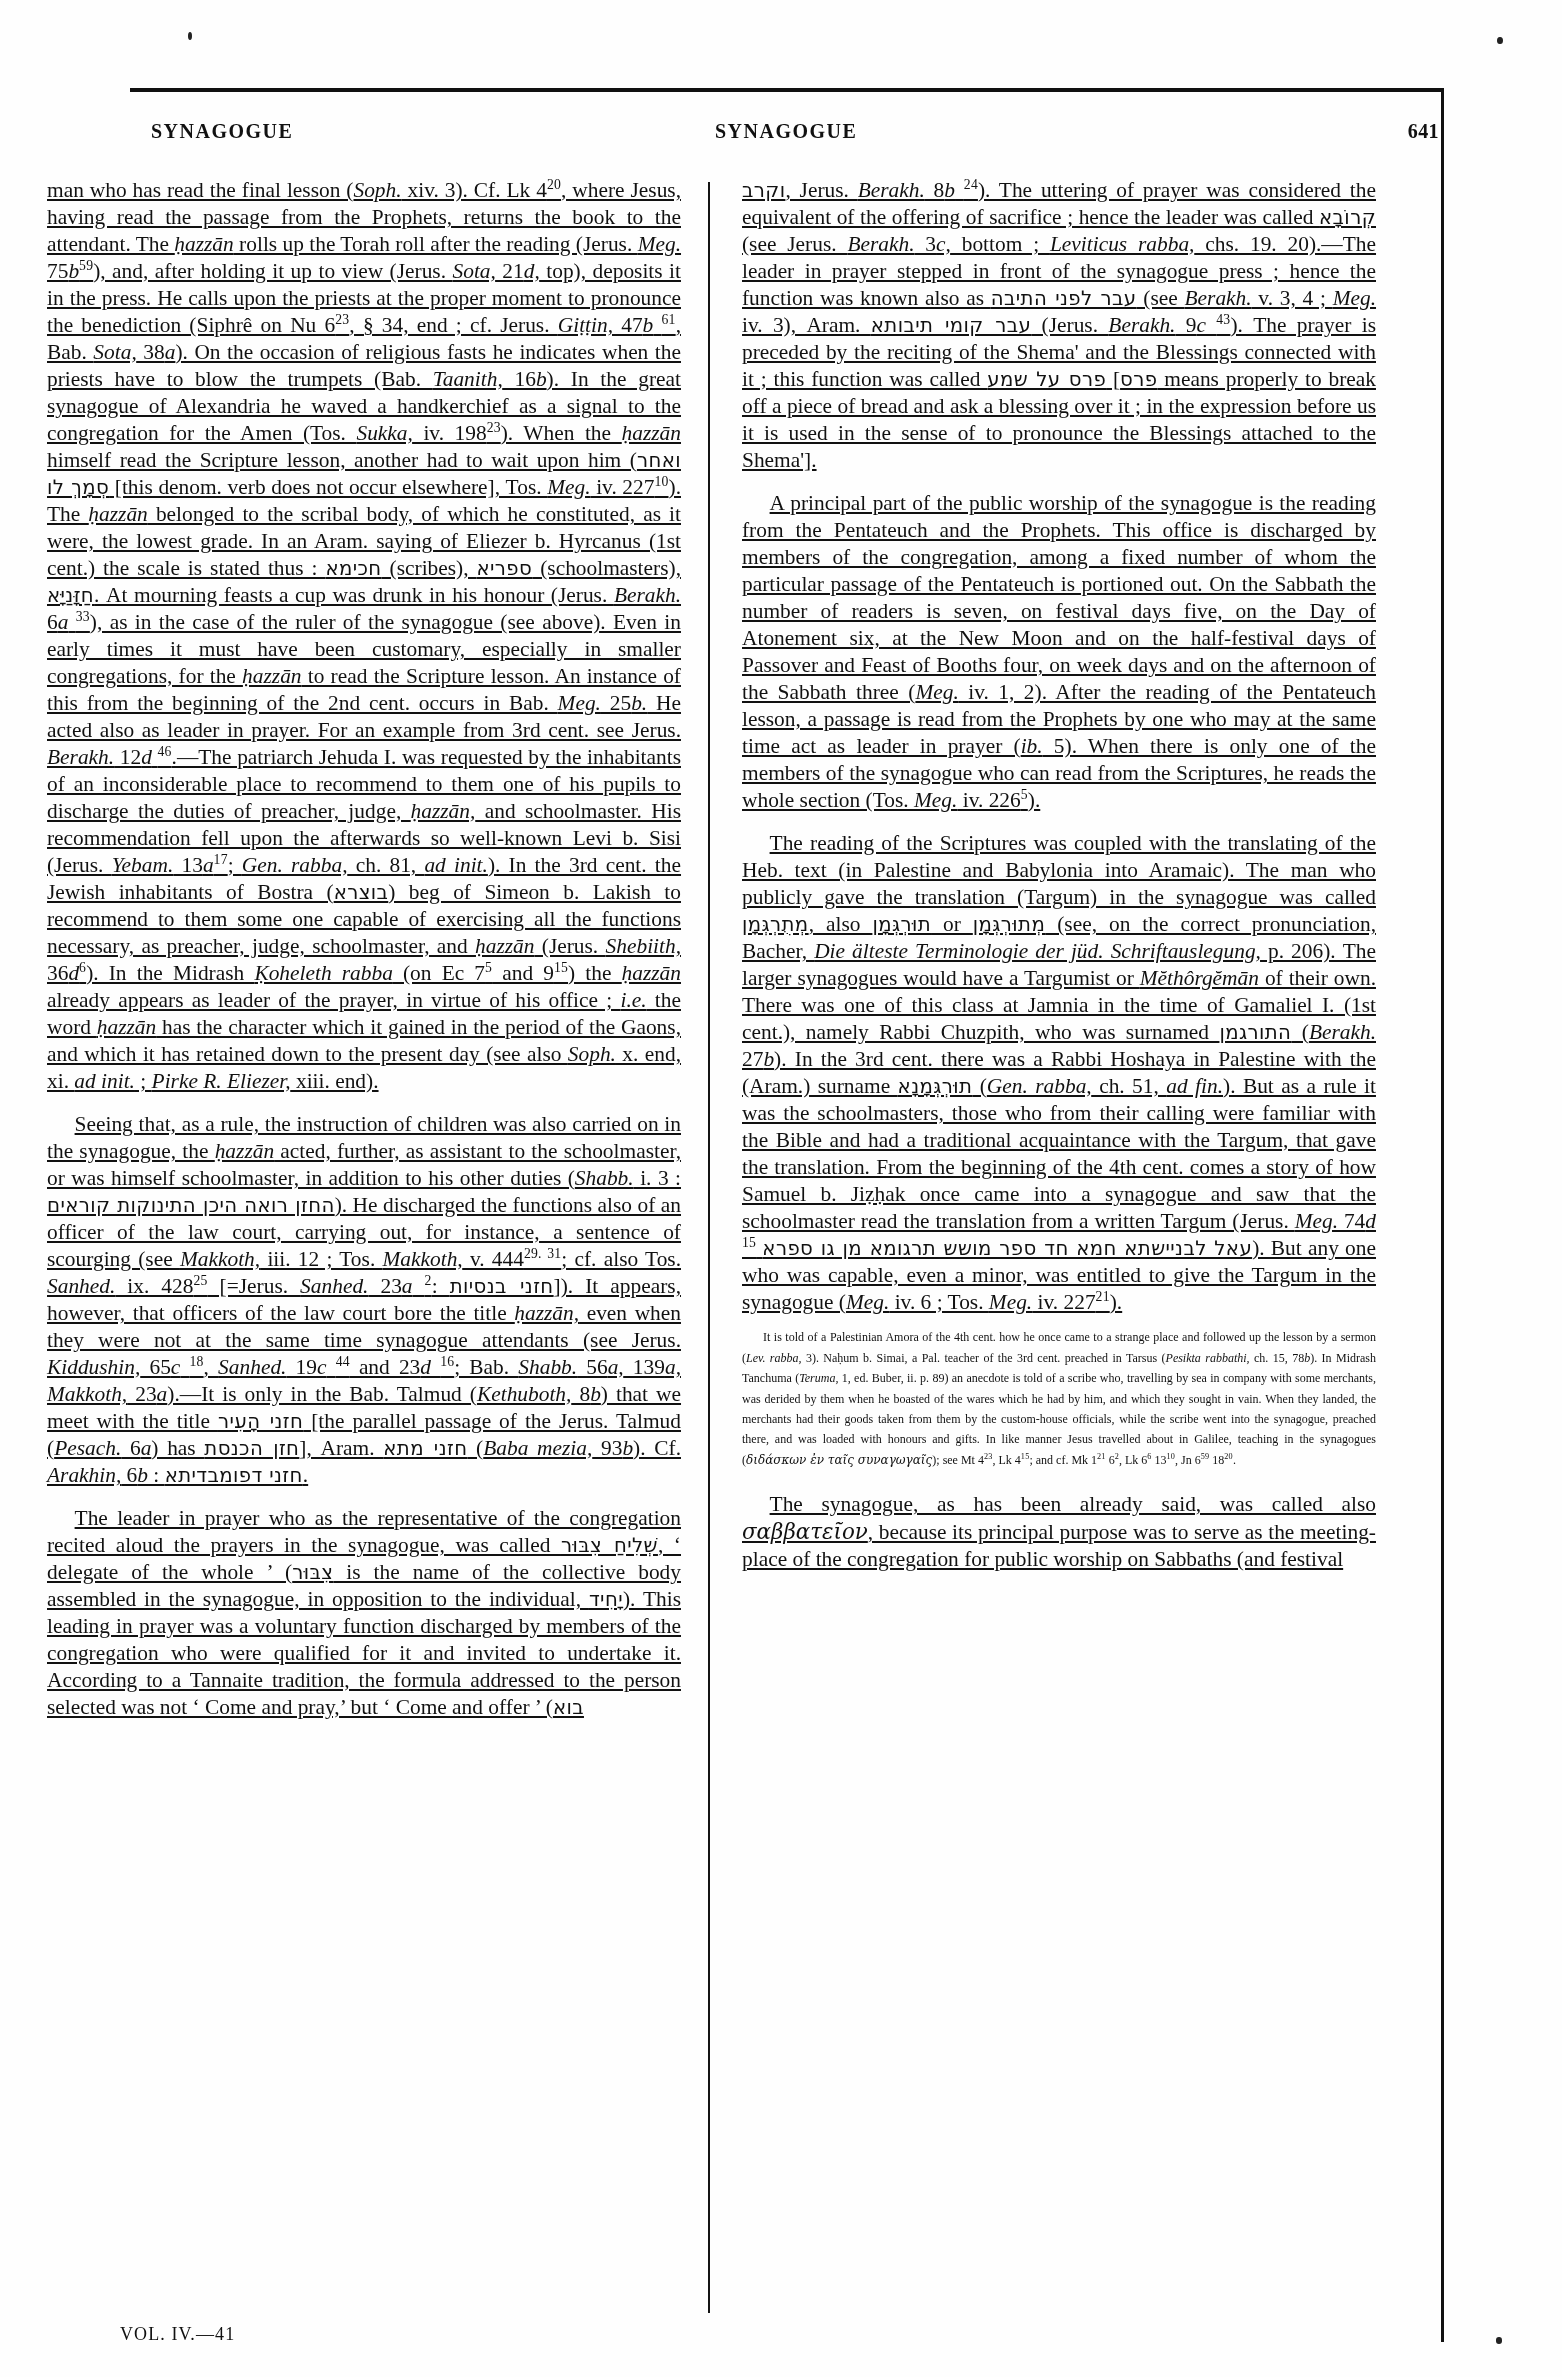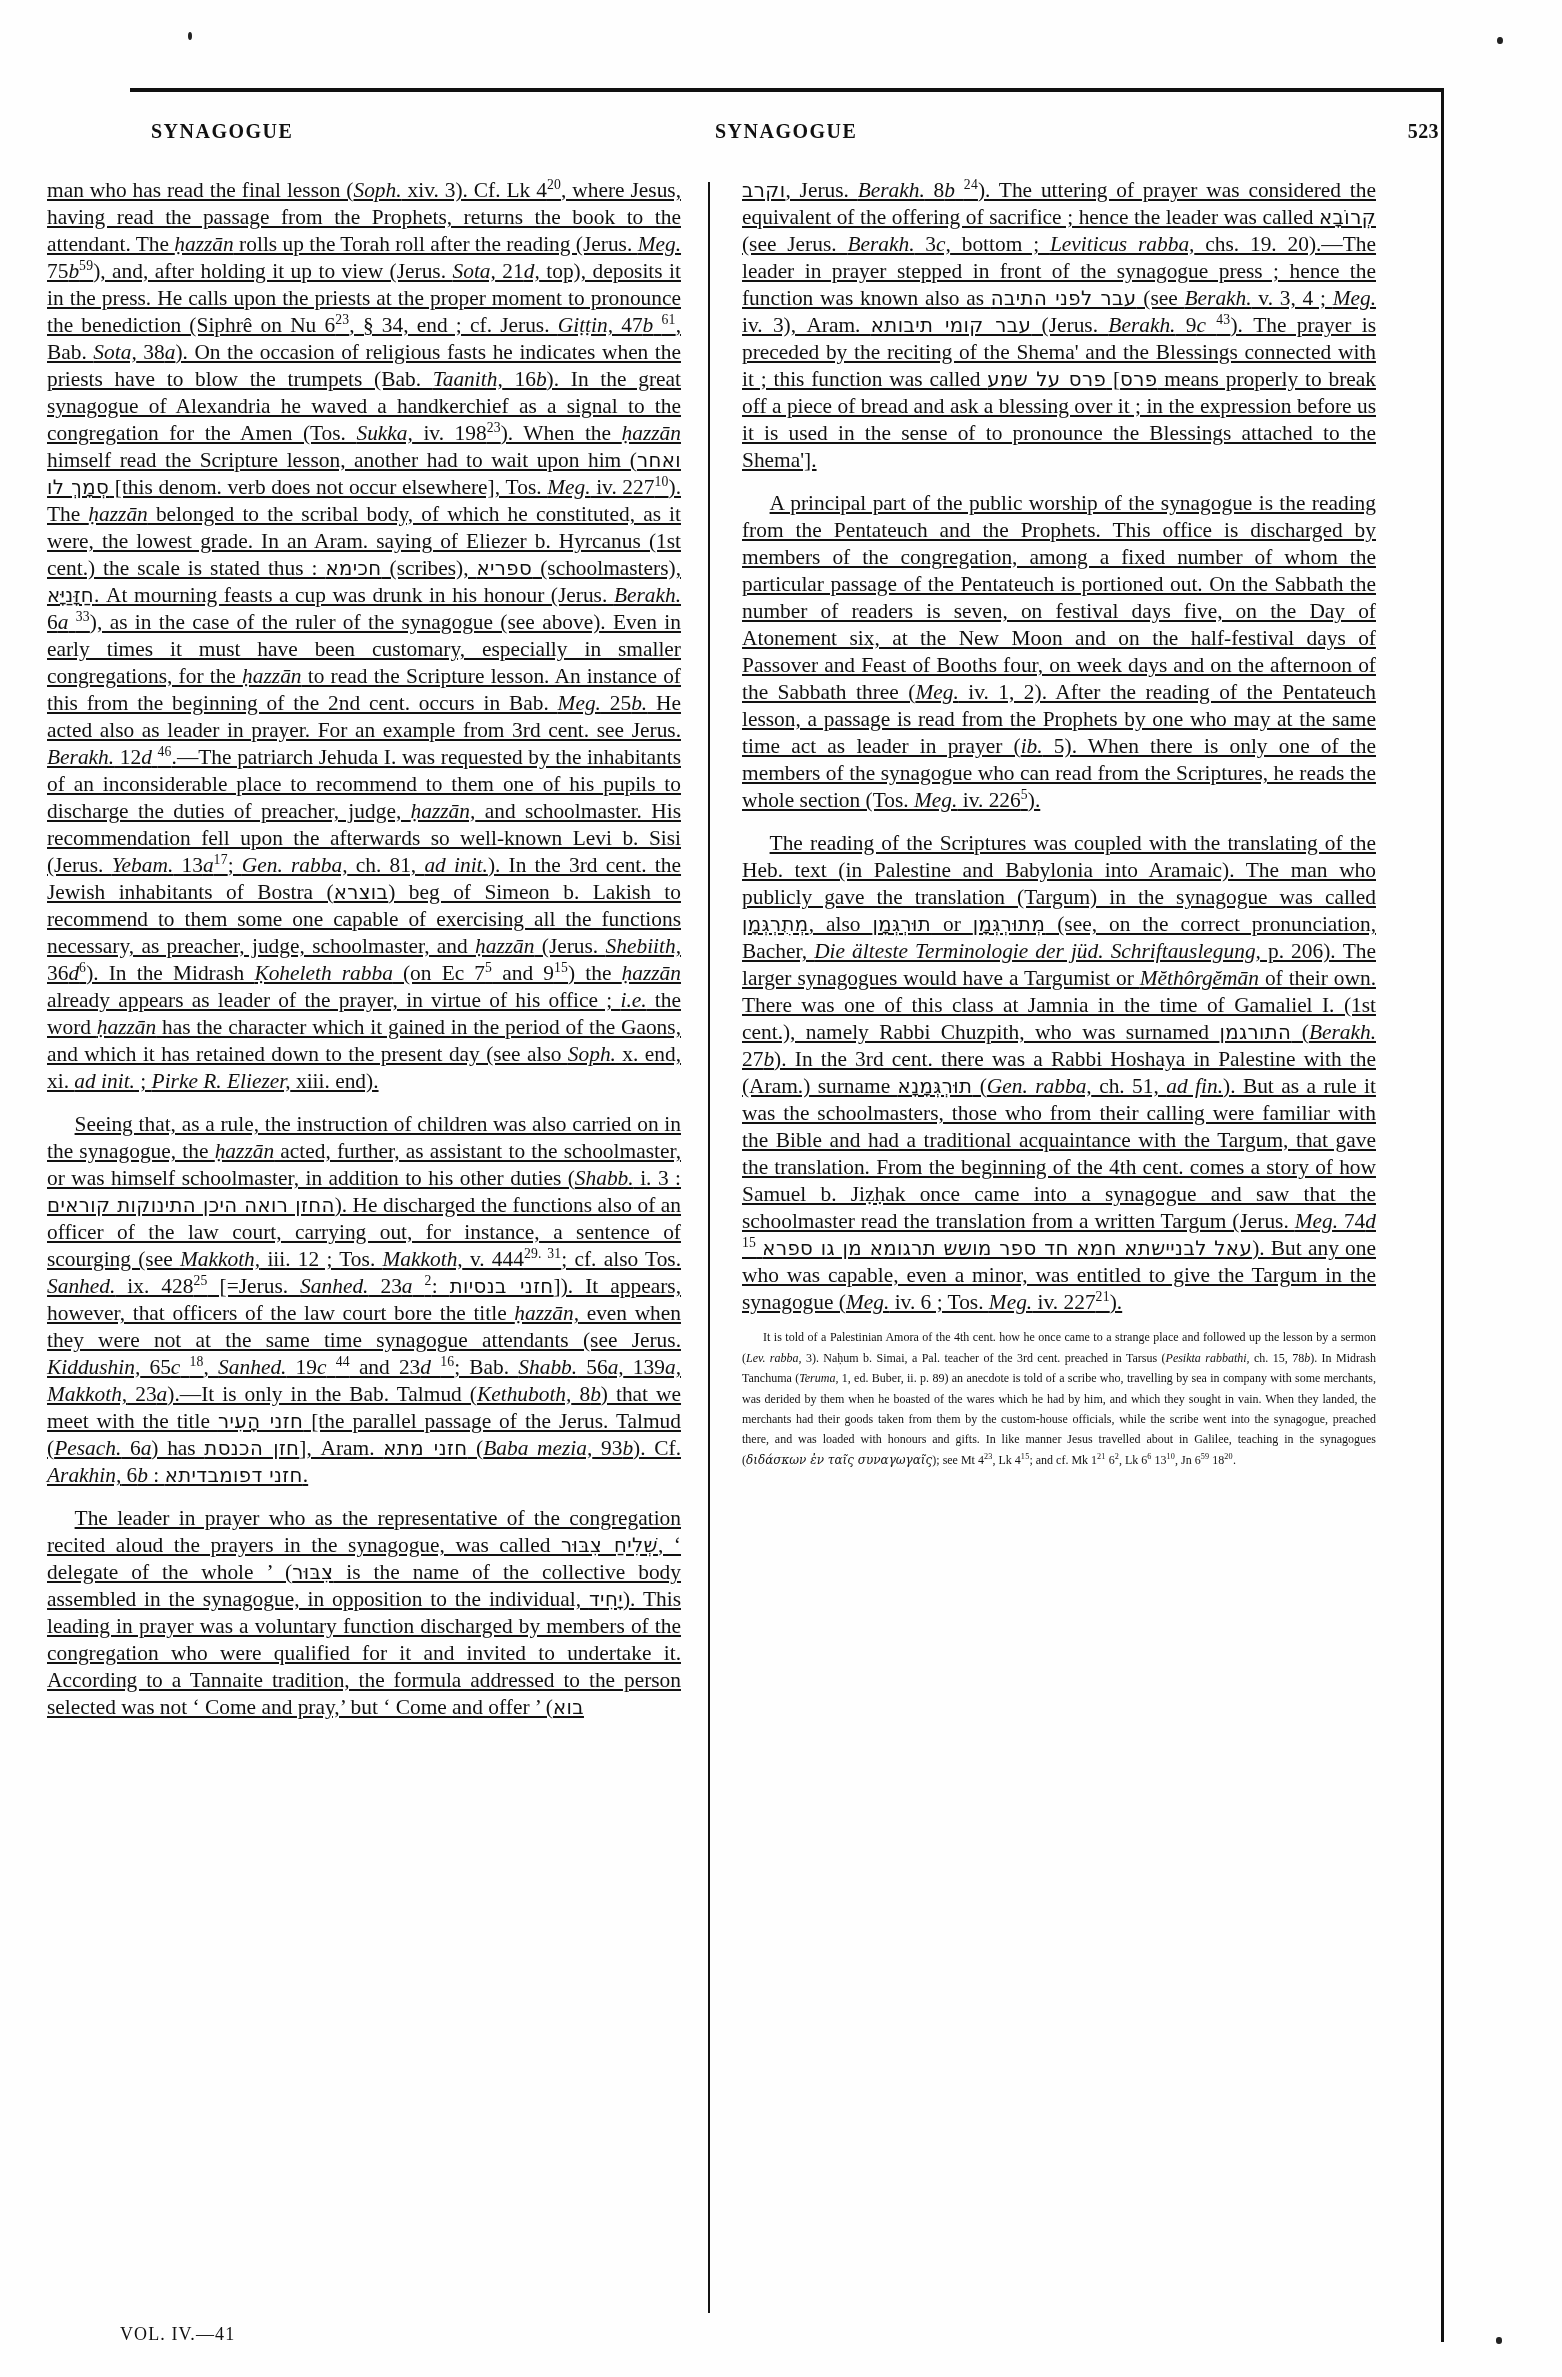--- a/index.html
+++ b/index.html
@@ -169,21 +169,21 @@
   <div class="speck s1"></div>
   <div class="speck s2"></div>
   <div class="speck s3"></div>
 
   <div class="toprule"></div>
   <div class="edge-rule"></div>
 
   <div class="runhead">
     <div class="left-head">SYNAGOGUE</div>
     <div class="right-head">SYNAGOGUE</div>
-    <div class="pageno">523</div>
+    <div class="pageno">641</div>
   </div>
 
   <div class="columns">
 
     <div class="coldivider"></div>
 
     <div class="col left">
       <p class="para">man who has read the final lesson (<i>Soph.</i> xiv. 3). Cf. Lk 4<span class="sup">20</span>, where Jesus, having read the passage from the Prophets, returns the book to the attendant. The <i>ḥazzān</i> rolls up the Torah roll after the reading (Jerus. <i>Meg.</i> 75<i>b</i><span class="sup">59</span>), and, after holding it up to view (Jerus. <i>Sota,</i> 21<i>d,</i> top), deposits it in the press. He calls upon the priests at the proper moment to pronounce the benediction (Siphrê on Nu 6<span class="sup">23</span>, § 34, end ; cf. Jerus. <i>Giṭṭin,</i> 47<i>b</i> <span class="sup">61</span>, Bab. <i>Sota,</i> 38<i>a</i>). On the occasion of religious fasts he indicates when the priests have to blow the trumpets (Bab. <i>Taanith,</i> 16<i>b</i>). In the great synagogue of Alexandria he waved a handkerchief as a signal to the congregation for the Amen (Tos. <i>Sukka,</i> iv. 198<span class="sup">23</span>). When the <i>ḥazzān</i> himself read the Scripture lesson, another had to wait upon him (<span class="heb">ואחר סְמָךְ לו</span> [this denom. verb does not occur elsewhere], Tos. <i>Meg.</i> iv. 227<span class="sup">10</span>). The <i>ḥazzān</i> belonged to the scribal body, of which he constituted, as it were, the lowest grade. In an Aram. saying of Eliezer b. Hyrcanus (1st cent.) the scale is stated thus : <span class="heb">חכימא</span> (scribes), <span class="heb">ספריא</span> (schoolmasters), <span class="heb">חַזָּנַיָּא</span>. At mourning feasts a cup was drunk in his honour (Jerus. <i>Berakh.</i> 6<i>a</i> <span class="sup">33</span>), as in the case of the ruler of the synagogue (see above). Even in early times it must have been customary, especially in smaller congregations, for the <i>ḥazzān</i> to read the Scripture lesson. An instance of this from the beginning of the 2nd cent. occurs in Bab. <i>Meg.</i> 25<i>b.</i> He acted also as leader in prayer. For an example from 3rd cent. see Jerus. <i>Berakh.</i> 12<i>d</i> <span class="sup">46</span>.—The patriarch Jehuda I. was requested by the inhabitants of an inconsiderable place to recommend to them one of his pupils to discharge the duties of preacher, judge, <i>ḥazzān,</i> and schoolmaster. His recommendation fell upon the afterwards so well-known Levi b. Sisi (Jerus. <i>Yebam.</i> 13<i>a</i><span class="sup">17</span>; <i>Gen. rabba,</i> ch. 81, <i>ad init.</i>). In the 3rd cent. the Jewish inhabitants of Bostra (<span class="heb">בוצרא</span>) beg of Simeon b. Lakish to recommend to them some one capable of exercising all the functions necessary, as preacher, judge, schoolmaster, and <i>ḥazzān</i> (Jerus. <i>Shebiith,</i> 36<i>d</i><span class="sup">6</span>). In the Midrash <i>Ḳoheleth rabba</i> (on Ec 7<span class="sup">5</span> and 9<span class="sup">15</span>) the <i>ḥazzān</i> already appears as leader of the prayer, in virtue of his office ; <i>i.e.</i> the word <i>ḥazzān</i> has the character which it gained in the period of the Gaons, and which it has retained down to the present day (see also <i>Soph.</i> x. end, xi. <i>ad init.</i> ; <i>Pirke R. Eliezer,</i> xiii. end).</p>
       <p class="para indent">Seeing that, as a rule, the instruction of children was also carried on in the synagogue, the <i>ḥazzān</i> acted, further, as assistant to the schoolmaster, or was himself schoolmaster, in addition to his other duties (<i>Shabb.</i> i. 3 : <span class="heb">החזן רואה היכן התינוקות קוראים</span>). He discharged the functions also of an officer of the law court, carrying out, for instance, a sentence of scourging (see <i>Makkoth,</i> iii. 12 ; Tos. <i>Makkoth,</i> v. 444<span class="sup">29. 31</span>; cf. also Tos. <i>Sanhed.</i> ix. 428<span class="sup">25</span> [=Jerus. <i>Sanhed.</i> 23<i>a</i> <span class="sup">2</span>: <span class="heb">חזני בנסיות</span>]). It appears, however, that officers of the law court bore the title <i>ḥazzān,</i> even when they were not at the same time synagogue attendants (see Jerus. <i>Kiddushin,</i> 65<i>c</i> <span class="sup">18</span>, <i>Sanhed.</i> 19<i>c</i> <span class="sup">44</span> and 23<i>d</i> <span class="sup">16</span>; Bab. <i>Shabb.</i> 56<i>a,</i> 139<i>a, Makkoth,</i> 23<i>a</i>).—It is only in the Bab. Talmud (<i>Kethuboth,</i> 8<i>b</i>) that we meet with the title <span class="heb">חזני הָעִיר</span> [the parallel passage of the Jerus. Talmud (<i>Pesach.</i> 6<i>a</i>) has <span class="heb">חזן הכנסת</span>], Aram. <span class="heb">חזני מתא</span> (<i>Baba mezia,</i> 93<i>b</i>). Cf. <i>Arakhin,</i> 6<i>b</i> : <span class="heb">חזני דפומבדיתא</span>.</p>
       <p class="para indent">The leader in prayer who as the representative of the congregation recited aloud the prayers in the synagogue, was called <span class="heb">שְׁלִיחַ צִבּוּר</span>, ‘ delegate of the whole ’ (<span class="heb">צִבּוּר</span> is the name of the collective body assembled in the synagogue, in opposition to the individual, <span class="heb">יָחִיד</span>). This leading in prayer was a voluntary function discharged by members of the congregation who were qualified for it and invited to undertake it. According to a Tannaite tradition, the formula addressed to the person selected was not ‘ Come and pray,’ but ‘ Come and offer ’ (<span class="heb">בוא</span></p>
@@ -193,20 +193,21 @@
       <p class="para"><span class="heb">וקרב</span>, Jerus. <i>Berakh.</i> 8<i>b</i> <span class="sup">24</span>). The uttering of prayer was considered the equivalent of the offering of sacrifice ; hence the leader was called <span class="heb">קְרוֹבָא</span> (see Jerus. <i>Berakh.</i> 3<i>c,</i> bottom ; <i>Leviticus rabba,</i> chs. 19. 20).—The leader in prayer stepped in front of the synagogue press ; hence the function was known also as <span class="heb">עבר לפני התיבה</span> (see <i>Berakh.</i> v. 3, 4 ; <i>Meg.</i> iv. 3), Aram. <span class="heb">עבר קומי תיבותא</span> (Jerus. <i>Berakh.</i> 9<i>c</i> <span class="sup">43</span>). The prayer is preceded by the reciting of the Shema' and the Blessings connected with it ; this function was called <span class="heb">פרס על שמע</span> [<span class="heb">פרס</span> means properly to break off a piece of bread and ask a blessing over it ; in the expression before us it is used in the sense of to pronounce the Blessings attached to the Shema'].</p>
       <p class="para indent">A principal part of the public worship of the synagogue is the reading from the Pentateuch and the Prophets. This office is discharged by members of the congregation, among a fixed number of whom the particular passage of the Pentateuch is portioned out. On the Sabbath the number of readers is seven, on festival days five, on the Day of Atonement six, at the New Moon and on the half-festival days of Passover and Feast of Booths four, on week days and on the afternoon of the Sabbath three (<i>Meg.</i> iv. 1, 2). After the reading of the Pentateuch lesson, a passage is read from the Prophets by one who may at the same time act as leader in prayer (<i>ib.</i> 5). When there is only one of the members of the synagogue who can read from the Scriptures, he reads the whole section (Tos. <i>Meg.</i> iv. 226<span class="sup">5</span>).</p>
       <p class="para indent">The reading of the Scriptures was coupled with the translating of the Heb. text (in Palestine and Babylonia into Aramaic). The man who publicly gave the translation (Targum) in the synagogue was called <span class="heb">מְתֻרְגְּמָן</span>, also <span class="heb">תוּרְגְּמָן</span> or <span class="heb">מְתוּרְגְּמָן</span> (see, on the correct pronunciation, Bacher, <i>Die älteste Terminologie der jüd. Schriftauslegung,</i> p. 206). The larger synagogues would have a Targumist or <i>Mĕthôrgĕmān</i> of their own. There was one of this class at Jamnia in the time of Gamaliel I. (1st cent.), namely Rabbi Chuzpith, who was surnamed <span class="heb">התורגמן</span> (<i>Berakh.</i> 27<i>b</i>). In the 3rd cent. there was a Rabbi Hoshaya in Palestine with the (Aram.) surname <span class="heb">תוּרְגְּמָנָא</span> (<i>Gen. rabba,</i> ch. 51, <i>ad fin.</i>). But as a rule it was the schoolmasters, those who from their calling were familiar with the Bible and had a traditional acquaintance with the Targum, that gave the translation. From the beginning of the 4th cent. comes a story of how Samuel b. Jiẓḥak once came into a synagogue and saw that the schoolmaster read the translation from a written Targum (Jerus. <i>Meg.</i> 74<i>d</i> <span class="sup">15</span> <span class="heb">עאל לבניישתא חמא חד ספר מושש תרגומא מן גו ספרא</span>). But any one who was capable, even a minor, was entitled to give the Targum in the synagogue (<i>Meg.</i> iv. 6 ; Tos. <i>Meg.</i> iv. 227<span class="sup">21</span>).</p>
 
       <div class="smallblock">
         <p>It is told of a Palestinian Amora of the 4th cent. how he once came to a strange place and followed up the lesson by a sermon (<i>Lev. rabba,</i> 3). Naḥum b. Simai, a Pal. teacher of the 3rd cent. preached in Tarsus (<i>Pesikta rabbathi,</i> ch. 15, 78<i>b</i>). In Midrash Tanchuma (<i>Teruma,</i> 1, ed. Buber, ii. p. 89) an anecdote is told of a scribe who, travelling by sea in company with some merchants, was derided by them when he boasted of the wares which he had by him, and which they sought in vain. When they landed, the merchants had their goods taken from them by the custom-house officials, while the scribe went into the synagogue, preached there, and was loaded with honours and gifts. In like manner Jesus travelled about in Galilee, teaching in the synagogues (<span class="grk">διδάσκων ἐν ταῖς συναγωγαῖς</span>); see Mt 4<span class="sup">23</span>, Lk 4<span class="sup">15</span>; and cf. Mk 1<span class="sup">21</span> 6<span class="sup">2</span>, Lk 6<span class="sup">6</span> 13<span class="sup">10</span>, Jn 6<span class="sup">59</span> 18<span class="sup">20</span>.</p>
       </div>
 
       <div class="bigpara-gap"></div>
 
+      <p class="para indent">The synagogue, as has been already said, was called also <span class="grk">σαββατεῖον</span>, because its principal purpose was to serve as the meeting-place of the congregation for public worship on Sabbaths (and festival</p>
     </div>
 
   </div>
 
   <div class="volsig">VOL. IV.—41</div>
 
 </div>
 
 
 </body></html>

